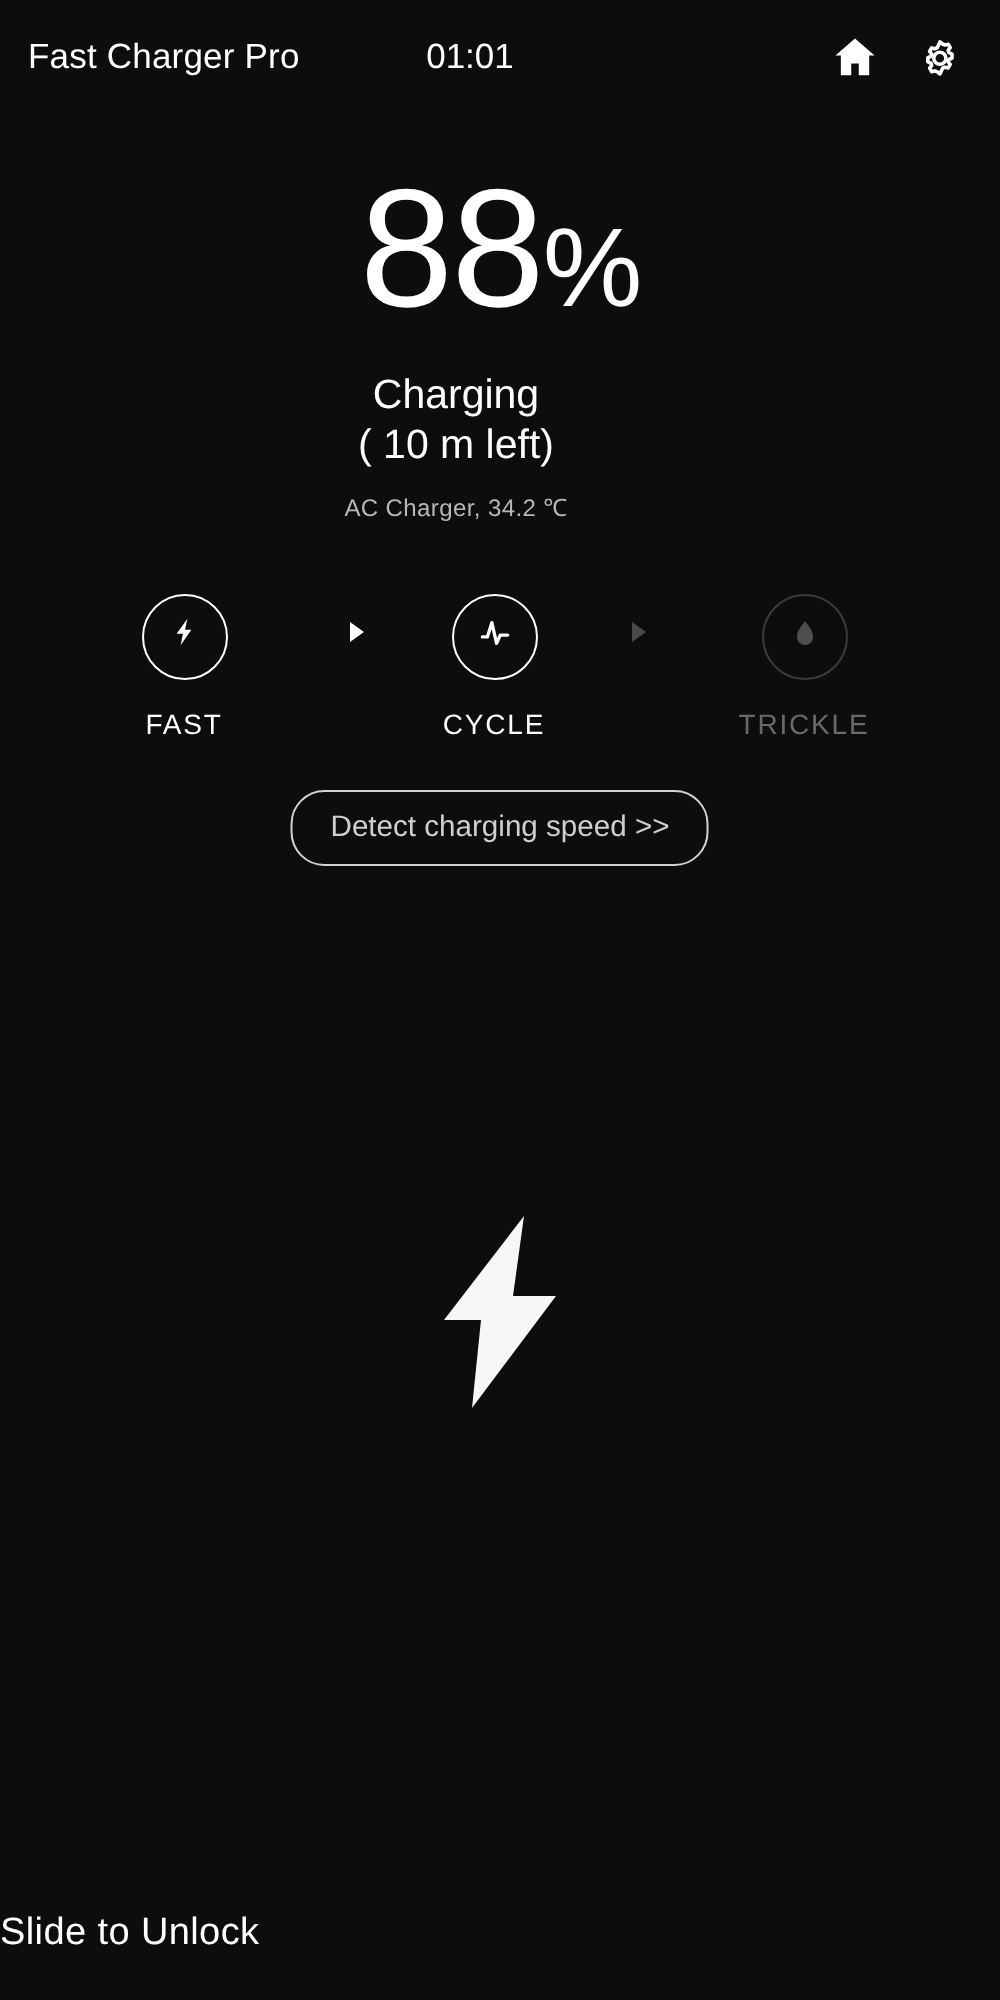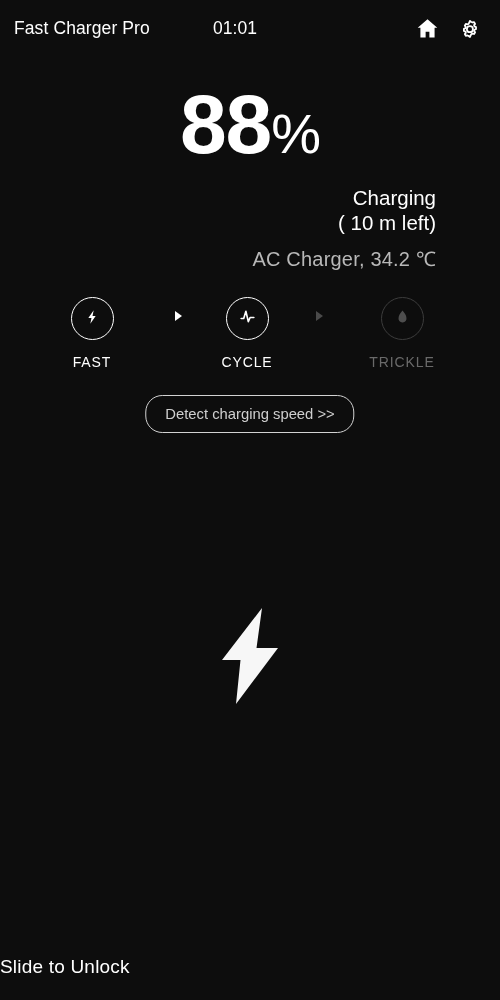--- a/index.html
+++ b/index.html
@@ -63,47 +63,47 @@
   
   .percent-wrap {
     position:absolute;
     top:82px; left:0;
     width:500px;
     text-align:center;
     line-height:1;
   }
   .percent-num {
     font-size:84px;
-    font-weight:700;
+    font-weight:400;
     letter-spacing:-1px;
     vertical-align:baseline;
   }
   .percent-sign {
     font-size:56px;
     font-weight:400;
     vertical-align:baseline;
     letter-spacing:-1px;
   }
 
   
   .status-wrap {
     position:absolute;
     top:185px; left:0;
     width:436px;
-    text-align:right;
+    text-align:center;
     padding-left:20px;
   }
   .status-main {
     font-size:20.5px;
     line-height:25px;
     color:#ffffff;
   }
   .status-sub {
     margin-top:10px;
-    font-size:20px;
+    font-size:12px;
     color:#b8b8b8;
     letter-spacing:0.2px;
   }
 
   
   .modes {
     position:absolute;
     top:297px; left:0;
     width:429px;
     height:75px;

